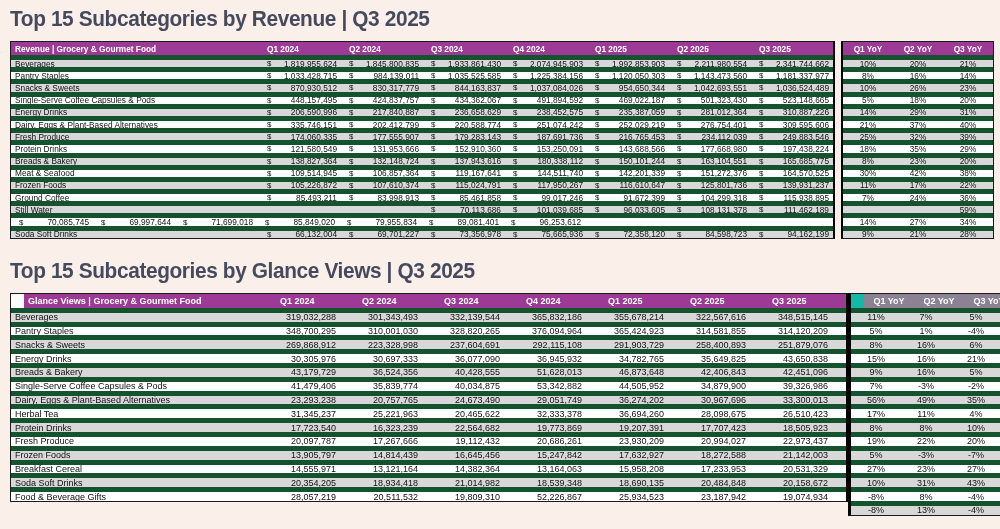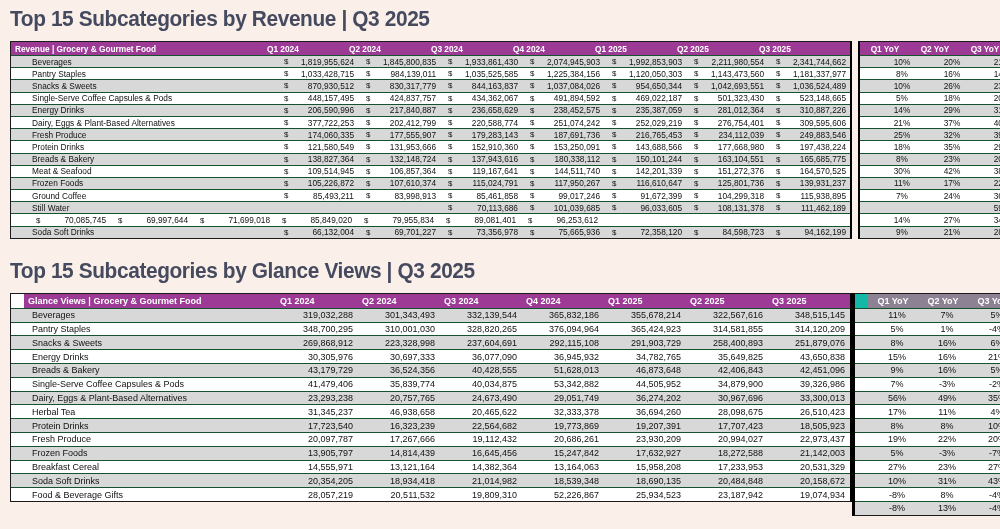--- a/index.html
+++ b/index.html
@@ -21,21 +21,21 @@
     white-space: nowrap;
   }
   .title2 { margin-top: 20px; }
   .tablewrap { display: flex; align-items: flex-start; }
   .main-block { border: 1px solid #1b1b1b; border-right: 2px solid #000; background: #fff; }
   .yoy-block  { border: 1px solid #1b1b1b; background: #14b8a6; }
   .t0 .yoy-block { margin-left: 6px; border-left: 2px solid #000; }
   .t1 .yoy-block { margin-left: 0;  border-left: 3px solid #000; }
 
   .row { display: flex; align-items: stretch; }
-  .row:not(.head-row) { border-top: 1px solid #14532d; padding-left: 17px; }
+  .row:not(.head-row) { border-top: 5px solid #14532d; }
   .main-block .row:nth-child(even), .yoy-block .row:nth-child(even) { background: #D8D8D8; }
   .main-block .row:nth-child(odd):not(.head-row),
   .yoy-block  .row:nth-child(odd):not(.head-row) { background: #FFFFFF; }
 
   .head-row { background: #9C3A96; color: #fff; font-weight: bold; }
   .t1 .yoy-block .head-row { background: #8C8294; }
 
   .t0 .row { height: 12.2px; font-size: 8.3px; }
   .t0 .head-row { height: 13px; font-size: 8.3px; }
   .t1 .row { height: 13.8px; font-size: 9px; }
@@ -221,21 +221,21 @@
           </div>
           <div class="cell qcell cur-cell">
             <div class="cur">$</div>
             <div class="num">310,887,226</div>
           </div>
         </div>
         <div class="row">
           <div class="cell label-cell">Dairy, Eggs &amp; Plant-Based Alternatives</div>
           <div class="cell qcell cur-cell">
             <div class="cur">$</div>
-            <div class="num">377,722,253</div>
+            <div class="num">335,746,151</div>
           </div>
           <div class="cell qcell cur-cell">
             <div class="cur">$</div>
             <div class="num">202,412,799</div>
           </div>
           <div class="cell qcell cur-cell">
             <div class="cur">$</div>
             <div class="num">220,588,774</div>
           </div>
           <div class="cell qcell cur-cell">
@@ -691,21 +691,21 @@
           <div class="cell qcell num-cell">20,757,765</div>
           <div class="cell qcell num-cell">24,673,490</div>
           <div class="cell qcell num-cell">29,051,749</div>
           <div class="cell qcell num-cell">36,274,202</div>
           <div class="cell qcell num-cell">30,967,696</div>
           <div class="cell qcell num-cell">33,300,013</div>
         </div>
         <div class="row">
           <div class="cell label-cell">Herbal Tea</div>
           <div class="cell qcell num-cell">31,345,237</div>
-          <div class="cell qcell num-cell">46,938,658</div>
+          <div class="cell qcell num-cell">25,221,963</div>
           <div class="cell qcell num-cell">20,465,622</div>
           <div class="cell qcell num-cell">32,333,378</div>
           <div class="cell qcell num-cell">36,694,260</div>
           <div class="cell qcell num-cell">28,098,675</div>
           <div class="cell qcell num-cell">26,510,423</div>
         </div>
         <div class="row">
           <div class="cell label-cell">Protein Drinks</div>
           <div class="cell qcell num-cell">17,723,540</div>
           <div class="cell qcell num-cell">16,323,239</div>

